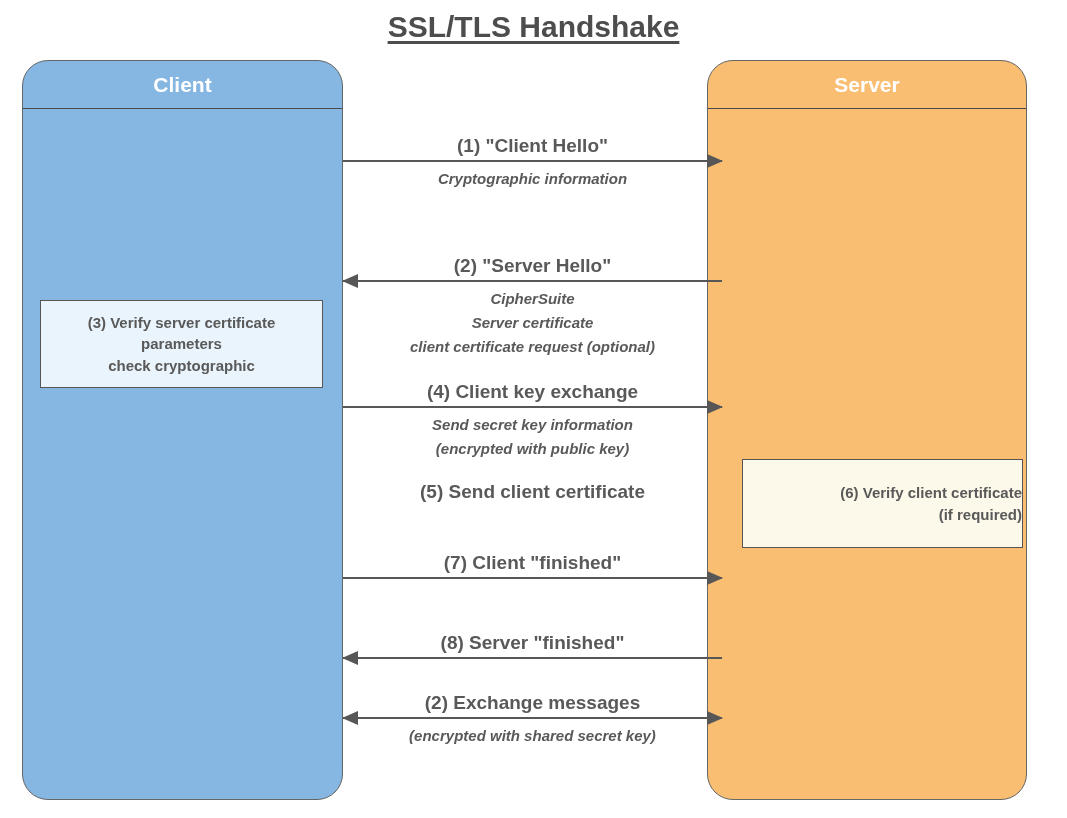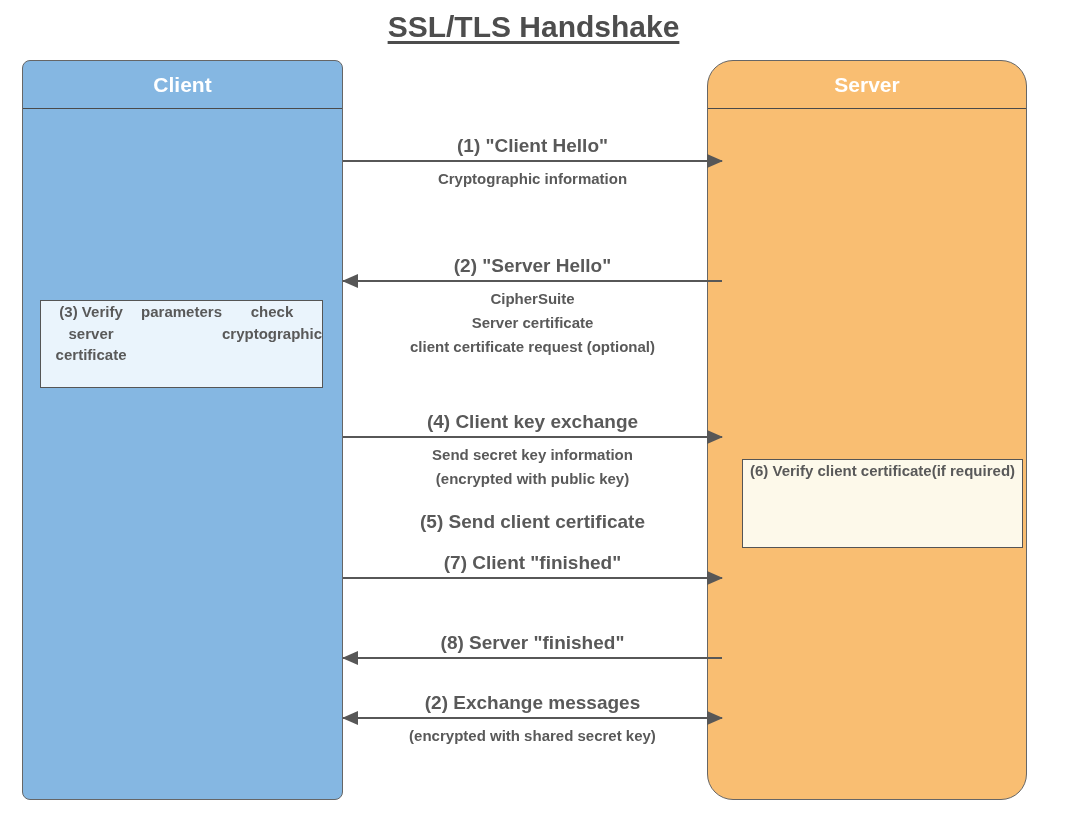--- a/index.html
+++ b/index.html
@@ -6,45 +6,45 @@
   html,body { width:1067px; height:818px; background:var(--pageBg,#fff);
     font-family:"Liberation Sans", sans-serif; overflow:hidden; }
   .stage { position:relative; width:1067px; height:818px; }
 
   .title { position:absolute; top:10px; left:0; width:1067px; text-align:center;
     font-size:30px; font-weight:bold; color:var(--titleText,#4d4d4d);
     text-decoration:underline; text-decoration-thickness:3px; text-underline-offset:4px; }
 
   .column { position:absolute; top:60px; height:740px; border:1px solid var(--border,#666);
     border-radius:26px; }
-  .column.client { left:22px;  width:321px; background:var(--clientFill,#85B7E2);border-radius:8px; }
+  .column.client { left:22px;  width:321px; background:var(--clientFill,#85B7E2); }
   .column.server { left:707px; width:320px; background:var(--serverFill,#F9BE72); }
   .column-header { height:48px; line-height:48px; text-align:center; font-weight:bold;
     font-size:21px; color:var(--headerText,#fff); border-bottom:1px solid #4a4a4a; }
 
   .note { position:absolute; border:1px solid #555; text-align:center; font-weight:bold;
     font-size:15px; line-height:21.5px; color:var(--labelText,#595959);
-    display:flex; justify-content:center; }
+    display:flex; flex-direction:column; justify-content:center; }
   .note.client-note { left:40px;  top:300px; width:283px; height:88px; background:var(--clientNoteFill,#EAF4FC); }
   .note.server-note { left:742px; top:459px; width:281px; height:89px; background:var(--serverNoteFill,#FDF9EA);text-align:right; }
 
   .msg { position:absolute; left:343px; width:379px; text-align:center; color:var(--labelText,#595959); }
   .msg-label { font-size:19px; font-weight:bold; line-height:24px; margin-bottom:2px; }
   .msg-line { position:relative; height:2px; background:var(--arrow,#575757); }
   .head { position:absolute; top:-6px; width:0; height:0;
     border-top:7px solid transparent; border-bottom:7px solid transparent; }
   .head.right { right:-1px; border-left:16px solid var(--arrow,#575757); }
   .head.left  { left:-1px;  border-right:16px solid var(--arrow,#575757); }
   .msg-subs { margin-top:5px; }
-  .msg-sub { font-size:15px; font-weight:bold; line-height:24px; }
+  .msg-sub { font-size:15px; font-weight:bold; line-height:24px;font-style:italic; }
   .msg-extra { font-size:19px; font-weight:bold; line-height:26px; margin-top:18px; }
 
   .m1 { top:134px; }
   .m2 { top:254px; }
-  .m4 { top:410px; }
+  .m4 { top:380px; }
   .m7 { top:551px; }
   .m8 { top:631px; }
   .m9 { top:691px; }
 </style>
 </head>
 <body>
 
 <div class="stage">
 
   <div class="title">SSL/TLS Handshake</div>

